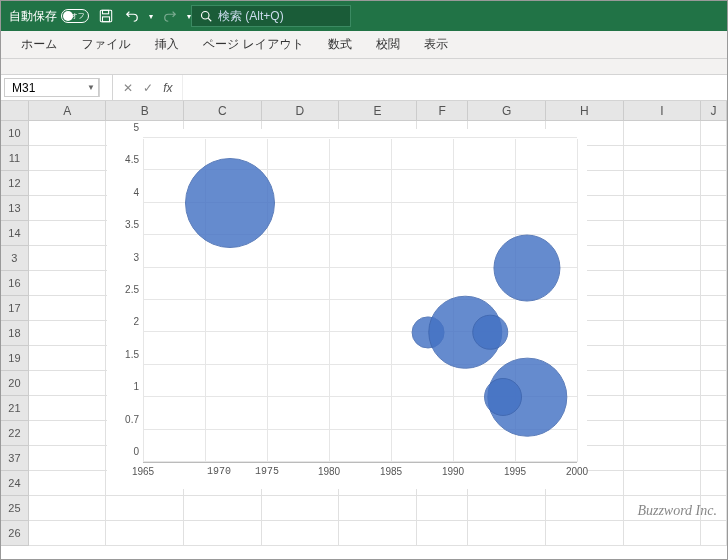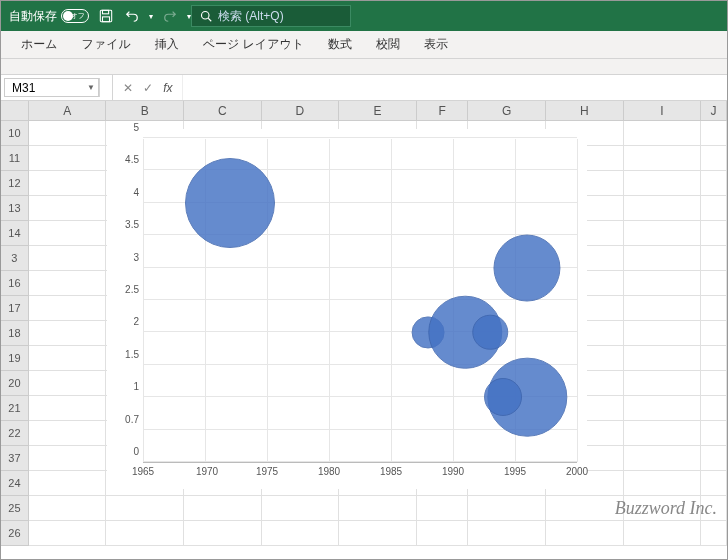--- a/index.html
+++ b/index.html
@@ -30,21 +30,21 @@
   .row { display: flex; height: 25px; }
   .row-h { width: 28px; background: #e6e6e6; border-right: 1px solid #ccc; border-bottom: 1px solid #ccc; font-size: 11px; color: #555; display: flex; align-items: center; justify-content: center;}
   .cell { border-right: 1px solid #e0e0e0; border-bottom: 1px solid #e0e0e0; }
   .chart { position: absolute; left: 106px; top: 28px; width: 480px; height: 360px; background: #fff; }
   .plot { position: absolute; left: 36px; top: 10px; right: 10px; bottom: 26px; border-bottom: 1px solid #bbb; }
   .gridline-h { position: absolute; left: 0; right: 0; border-top: 1px solid #e6e6e6; }
   .gridline-v { position: absolute; top: 0; bottom: 0; border-left: 1px solid #e6e6e6; }
   .ytick { position: absolute; right: 100%; transform: translateY(-50%); font-size: 10px; color: #555; padding-right: 4px; white-space: nowrap;}
   .xtick { position: absolute; top: 100%; transform: translateX(-50%); font-size: 10px; color: #555; padding-top: 4px;}
   .bubble { position: absolute; background: #4472c4; border: 1px solid #3a62ab; border-radius: 50%; opacity: 0.82; transform: translate(-50%, 50%); }
-  .watermark { position: absolute; right: 10px; bottom: 42px; font-size: 18px; color: #888; font-style: italic; font-family: Georgia, serif;}
+  .watermark { position: absolute; right: 10px; bottom: 42px; font-size: 14px; color: #888; font-style: italic; font-family: Georgia, serif;}
   svg { display: block; }
 </style>
 </head>
 <body>
 
 <div class="titlebar">
   <div class="left">
     <div class="autosave">
       <span>自動保存</span>
       <span class="toggle">
@@ -363,23 +363,23 @@
         <div class="ytick" style="bottom: 226.8px;">3.5</div>
         <div class="gridline-h" style="bottom: 259.2px;"></div>
         <div class="ytick" style="bottom: 259.2px;">4</div>
         <div class="gridline-h" style="bottom: 291.6px;"></div>
         <div class="ytick" style="bottom: 291.6px;">4.5</div>
         <div class="gridline-h" style="bottom: 324px;"></div>
         <div class="ytick" style="bottom: 324px;">5</div>
         <div class="gridline-v" style="left: 0px;"></div>
         <div class="xtick" style="left: 0px;">1965</div>
         <div class="gridline-v" style="left: 62px;"></div>
-        <div class="xtick" style="left: 64px;">1970</div>
+        <div class="xtick" style="left: 76px; font-family: Liberation Mono, monospace;">1970</div>
         <div class="gridline-v" style="left: 124px;"></div>
-        <div class="xtick" style="left: 124px;">1975</div>
+        <div class="xtick" style="left: 124px; font-family: Liberation Mono, monospace;">1975</div>
         <div class="gridline-v" style="left: 186px;"></div>
         <div class="xtick" style="left: 186px;">1980</div>
         <div class="gridline-v" style="left: 248px;"></div>
         <div class="xtick" style="left: 248px;">1985</div>
         <div class="gridline-v" style="left: 310px;"></div>
         <div class="xtick" style="left: 310px;">1990</div>
         <div class="gridline-v" style="left: 372px;"></div>
         <div class="xtick" style="left: 372px;">1995</div>
         <div class="gridline-v" style="left: 434px;"></div>
         <div class="xtick" style="left: 434px;">2000</div>

